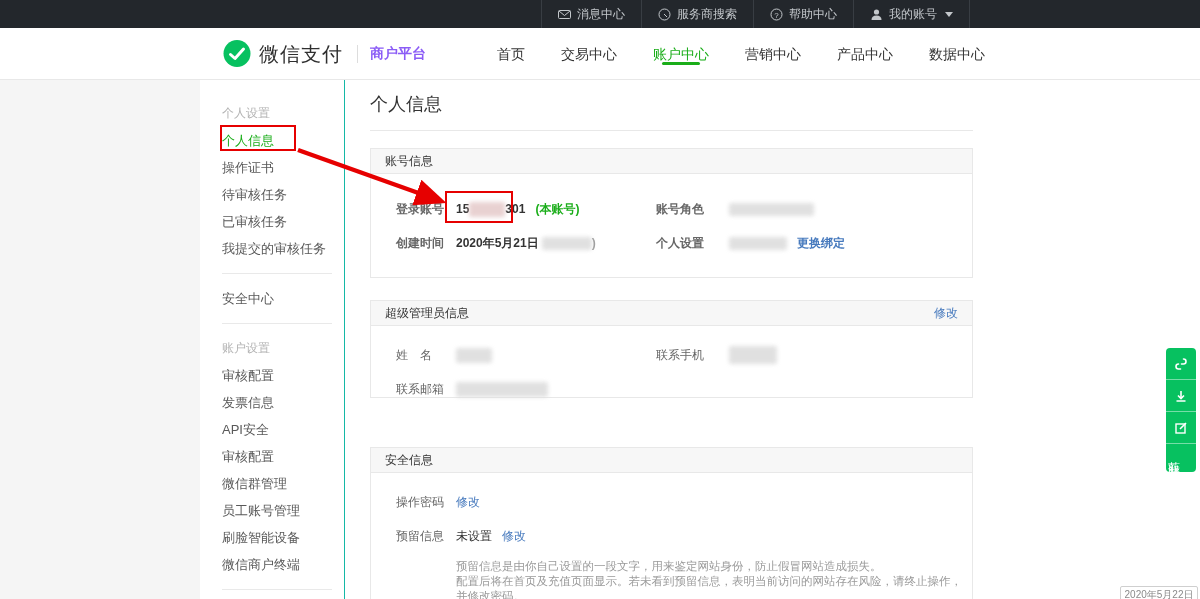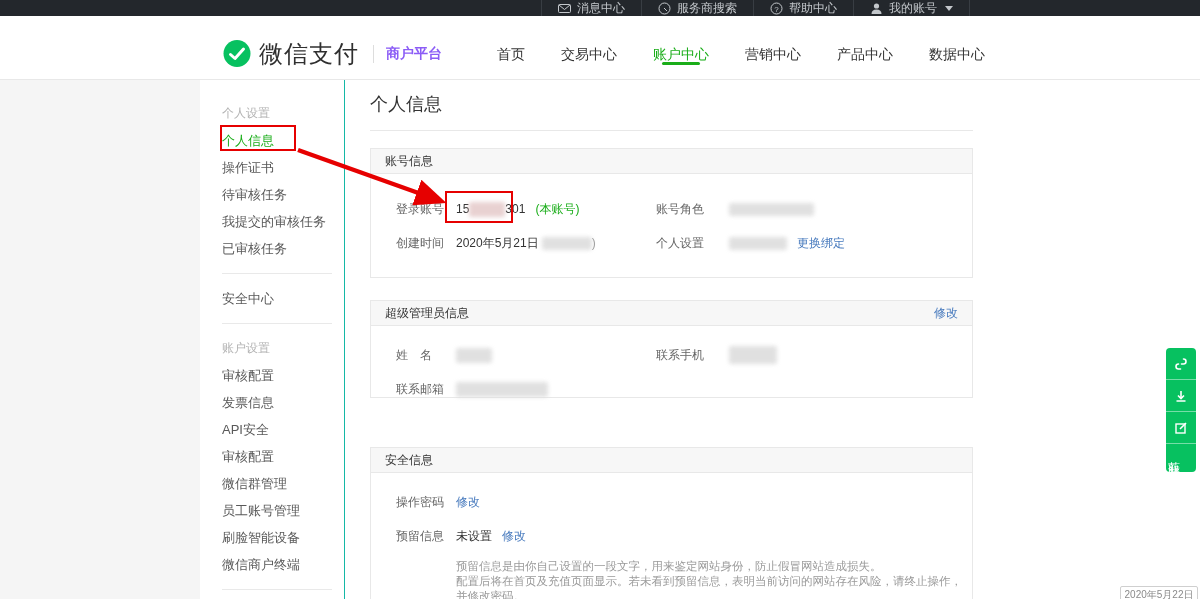--- a/index.html
+++ b/index.html
@@ -1,34 +1,34 @@
 <!DOCTYPE html>
 <html><head>
 <meta charset="utf-8">
 <style>
   * { margin:0; padding:0; box-sizing:border-box; }
   body { font-family:"Liberation Sans","DejaVu Sans",sans-serif; background:#fff; }
   .screen { position:relative; width:1200px; height:599px; overflow:hidden; background:#fff; }
 
   
-  .topbar { position:absolute; left:0; top:0; width:1200px; height:16px; background:#23272c;
+  .topbar { position:absolute; left:0; top:0; width:1200px; height:28px; background:#23272c;
             display:flex; justify-content:flex-end; align-items:stretch; padding-right:230px; }
   .topbar-item { display:flex; align-items:center; gap:6px; padding:0 16px; color:#c3c7cb;
                  font-size:12px; border-left:1px solid #383d43; cursor:pointer; }
   .topbar-item:last-child { border-right:1px solid #383d43; }
   .tb-ico { width:13px; height:13px; display:inline-flex; align-items:center; justify-content:center; }
   .caret { width:0; height:0; border-left:4px solid transparent; border-right:4px solid transparent;
            border-top:5px solid #c3c7cb; margin-left:2px; }
 
   
   .header { position:absolute; left:0; top:28px; width:1200px; height:52px; background:#fff;
             border-bottom:1px solid #e8e8e8; }
   .brand { position:absolute; left:222px; top:0; height:52px; display:flex; align-items:center; }
   .brand-logo { width:30px; height:30px; margin-right:7px; }
-  .brand-name { font-size:24px; color:#2f2f2f; letter-spacing:1px; }
+  .brand-name { font-size:20px; color:#2f2f2f; letter-spacing:1px; }
   .brand-sep { width:1px; height:18px; background:#ddd; margin:0 12px 0 14px; }
   .brand-sub { font-size:14px; color:#8b5cf6; font-weight:bold; }
   .mainnav { position:absolute; right:215px; top:0; height:52px; display:flex; gap:36px; }
   .nav-item { position:relative; height:44px; line-height:52px; font-size:14px; color:#333; cursor:pointer; }
   .nav-item.active { color:#1aad19; }
   .nav-item.active::after { content:""; position:absolute; left:50%; transform:translateX(-50%);
             bottom:7px; width:38px; height:3px; background:#1aad19; border-radius:2px; }
 
   
   .leftrail { position:absolute; left:0; top:80px; width:200px; height:519px; background:#f5f5f5; }
@@ -44,21 +44,21 @@
   .page-title { position:absolute; left:25px; top:12px; font-size:18px; color:#333; font-weight:normal; }
   .title-divider { position:absolute; left:25px; top:50px; width:603px; height:1px; background:#e8e8e8; }
 
   .card { position:absolute; left:25px; width:603px; background:#fff; border:1px solid #e8e8e8; }
   .card1 { top:68px;  height:130px; }
   .card2 { top:220px; height:98px; }
   .card3 { top:367px; height:175px; }
   .card-header { height:25px; line-height:24px; background:#f7f7f7; border-bottom:1px solid #e8e8e8;
                  padding:0 14px; font-size:12px; color:#333; display:flex; justify-content:space-between; }
   .card-body { padding-top:15px; }
-  .card1 .card-body { padding-top:18px; }
+  .card1 .card-body { padding-top:18px;font-weight:bold; }
   .card2 .card-body, .card3 .card-body { padding-top:12px; }
   .row { display:flex; height:34px; align-items:center; }
   .cell-l { display:flex; align-items:center; width:285px; padding-left:25px; }
   .cell-r { display:flex; align-items:center; flex:1; }
   .lbl { width:60px; font-size:12px; color:#666; flex-shrink:0; }
   .lbl-r { width:73px; font-size:12px; color:#666; flex-shrink:0; }
   .val { font-size:12px; color:#333; }
   .green-note { font-size:12px; color:#1aad19; margin-left:10px; }
   .link { font-size:12px; color:#4679bd; cursor:pointer; }
   .blur { display:inline-block; height:13px; border-radius:2px; background:#d9d9d9; filter:blur(2px); opacity:.8; }
@@ -148,22 +148,22 @@
     </div>
   </div>
 
   <div class="leftrail"></div>
 
   <div class="sidebar">
     <div class="side-header">个人设置</div>
     <div class="side-item active">个人信息</div>
     <div class="side-item">操作证书</div>
     <div class="side-item">待审核任务</div>
+    <div class="side-item">已审核任务</div>
     <div class="side-item">我提交的审核任务</div>
-    <div class="side-item">已审核任务</div>
     <div class="side-divider"></div>
     <div class="side-item">安全中心</div>
     <div class="side-divider"></div>
     <div class="side-header">账户设置</div>
     <div class="side-item">审核配置</div>
     <div class="side-item">发票信息</div>
     <div class="side-item">API安全</div>
     <div class="side-item">审核配置</div>
     <div class="side-item">微信群管理</div>
     <div class="side-item">员工账号管理</div>

